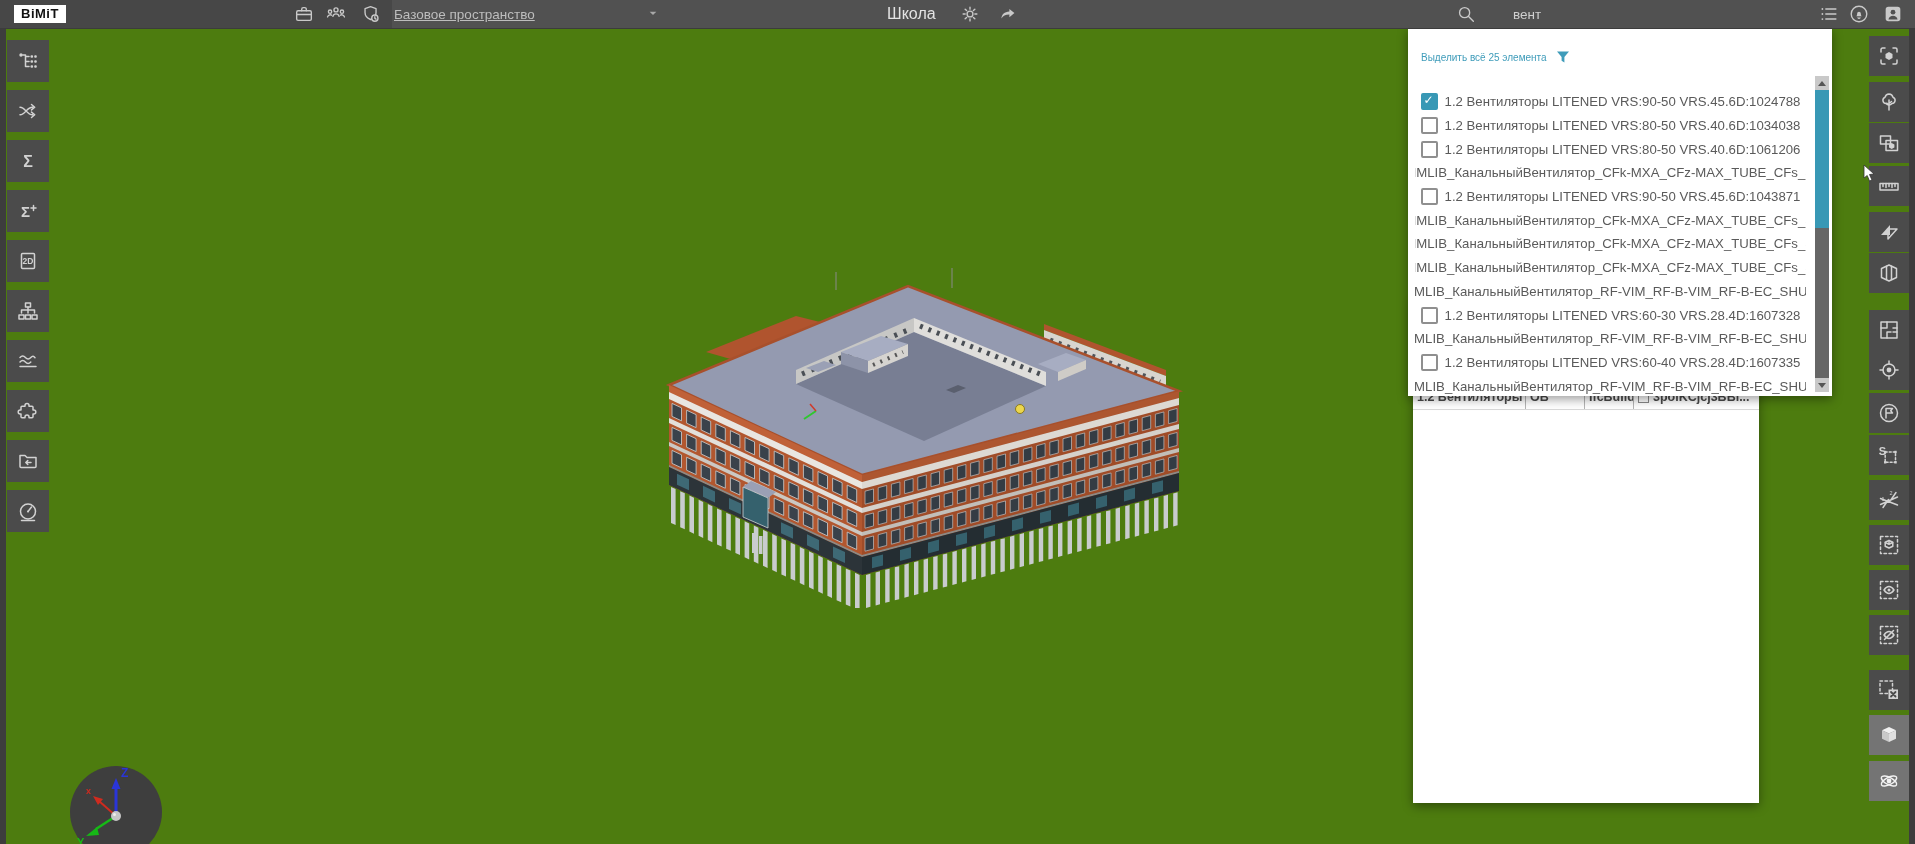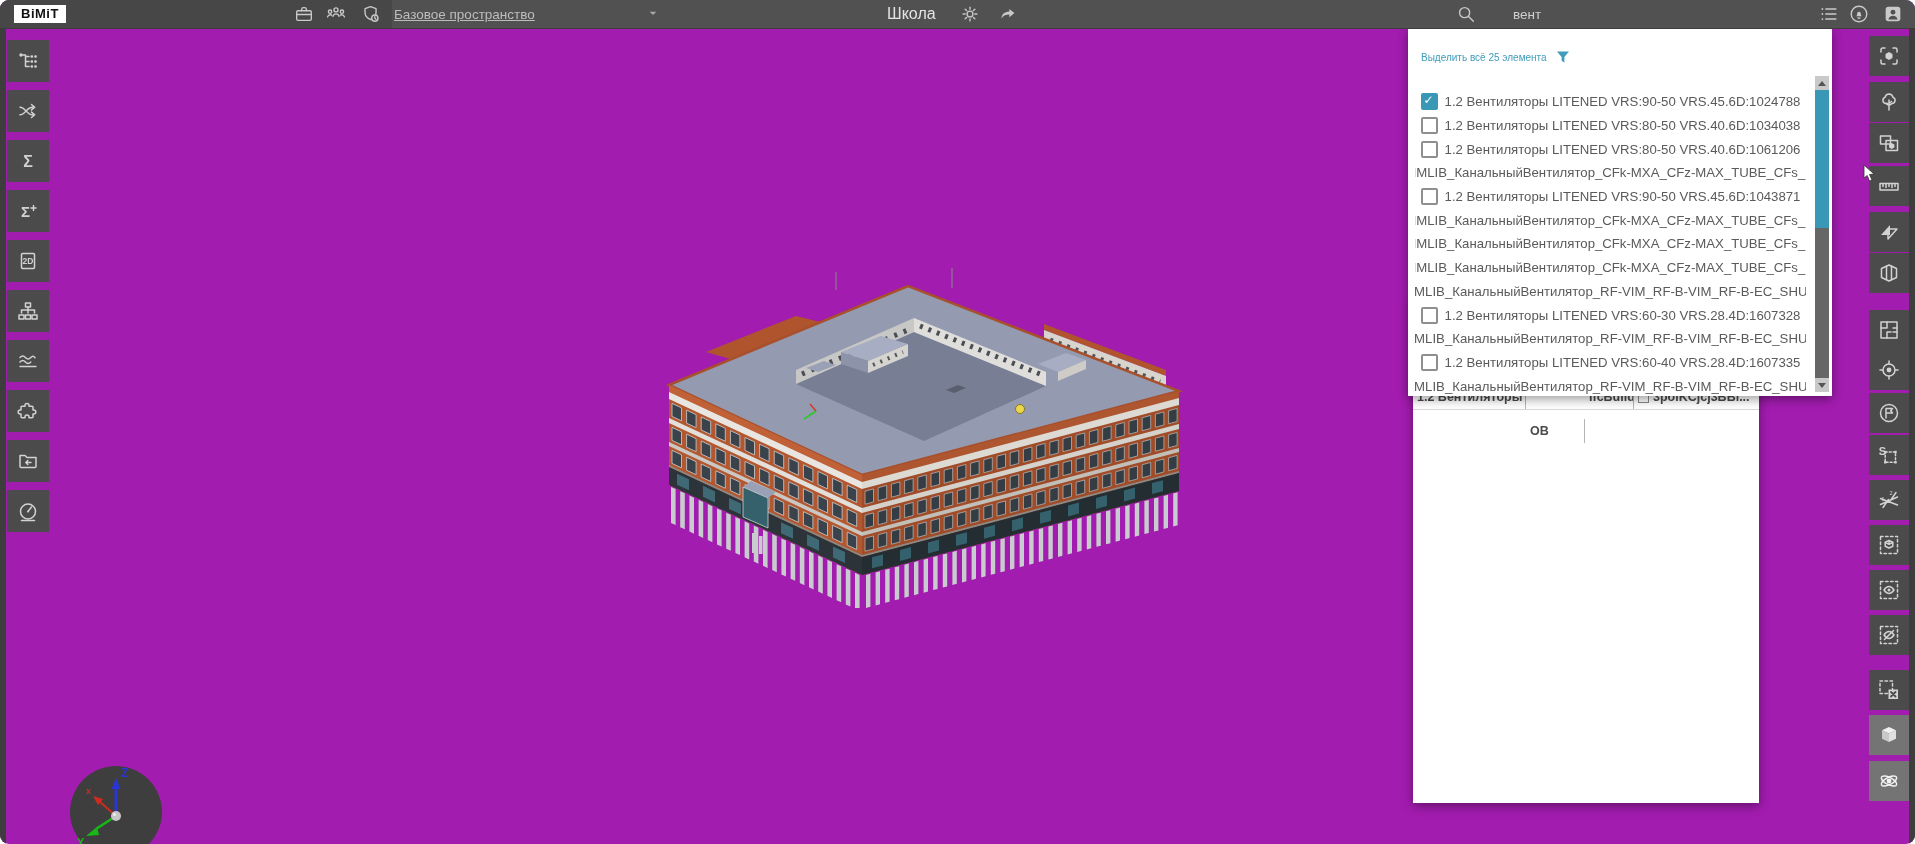--- a/index.html
+++ b/index.html
@@ -1,17 +1,17 @@
 <!DOCTYPE html>
 <html><head>
 <meta charset="utf-8">
 <style>
   html,body{margin:0;padding:0;}
   body{font-family:"Liberation Sans","DejaVu Sans",sans-serif;}
-  .app{position:relative;width:1915px;height:844px;background:#a21caf;overflow:hidden;border-radius:9px;}
+  .app{position:relative;width:1915px;height:844px;background:#4d7c0f;overflow:hidden;}
 
   
   .topbar{position:absolute;left:0;top:0;width:1915px;height:28px;background:#515151;border-bottom:1px solid #3c3c3c;z-index:20;}
   .topbar-left-seg{position:absolute;left:0;top:0;width:392px;height:28px;background:#474747;}
   .logo{position:absolute;left:14px;top:5px;background:#fff;color:#111;font-weight:bold;font-size:13px;padding:1px 7px 2px 7px;letter-spacing:.5px;}
   .tb-ic{position:absolute;top:3px;width:22px;height:22px;color:#c9c9c9;}
   .tb-ic svg{width:22px;height:22px;stroke:currentColor;fill:none;stroke-width:1.5;stroke-linecap:round;stroke-linejoin:round;}
   .ws-select{position:absolute;left:394px;top:0;height:28px;display:flex;align-items:center;color:#bdbdbd;font-size:13.5px;cursor:default;text-decoration:underline;}
   .ws-chevron{margin-left:110px;color:#a8a8a8;}
   .title{position:absolute;left:887px;top:0;height:28px;display:flex;align-items:center;color:#e3e3e3;font-size:16px;}
@@ -39,21 +39,21 @@
   .sc-btn{position:absolute;left:0;width:14px;height:14px;background:#c9c9c9;display:flex;align-items:center;justify-content:center;cursor:pointer;}
   .sc-btn.up{top:0;} .sc-btn.down{bottom:0;}
   .sc-arrow-up{width:0;height:0;border-left:4px solid transparent;border-right:4px solid transparent;border-bottom:5px solid #555;}
   .sc-arrow-down{width:0;height:0;border-left:4px solid transparent;border-right:4px solid transparent;border-top:5px solid #555;}
   .sc-thumb{position:absolute;left:0;top:14px;width:14px;height:138px;background:#3898b5;cursor:grab;}
 
   
   .underpanel{position:absolute;left:1413px;top:300px;width:346px;height:503px;background:#fff;box-shadow:0 3px 10px rgba(0,0,0,.4);z-index:5;}
   .table-row{position:absolute;left:0;top:85px;width:346px;height:24px;display:flex;border-bottom:1px solid #d8d8d8;}
   .table-row .cell{height:24px;line-height:24px;font-size:12.5px;font-weight:bold;color:#4a4a4a;border-right:1px solid #b5b5b5;padding:0 4px;white-space:nowrap;overflow:hidden;display:flex;align-items:center;}
-  .c0{width:104px;} .c1{width:50px;margin-top:34px;} .c2{width:40px;} .c3{flex:1;border-right:none !important;}
+  .c0{width:104px;} .c1{width:50px;} .c2{width:40px;} .c3{flex:1;border-right:none !important;}
   .mini-sq{display:inline-block;width:9px;height:9px;border:1.5px solid #8a8a8a;margin-right:4px;flex:0 0 9px;}
 
   
   .viewport{position:absolute;left:6px;top:28px;right:6px;bottom:0;}
   .bld{position:absolute;left:640px;top:240px;}
   .gizmo{position:absolute;left:58px;top:730px;}
   .cursor{position:absolute;left:1863px;top:164px;z-index:30;}
 </style>
 </head>
 <body>

